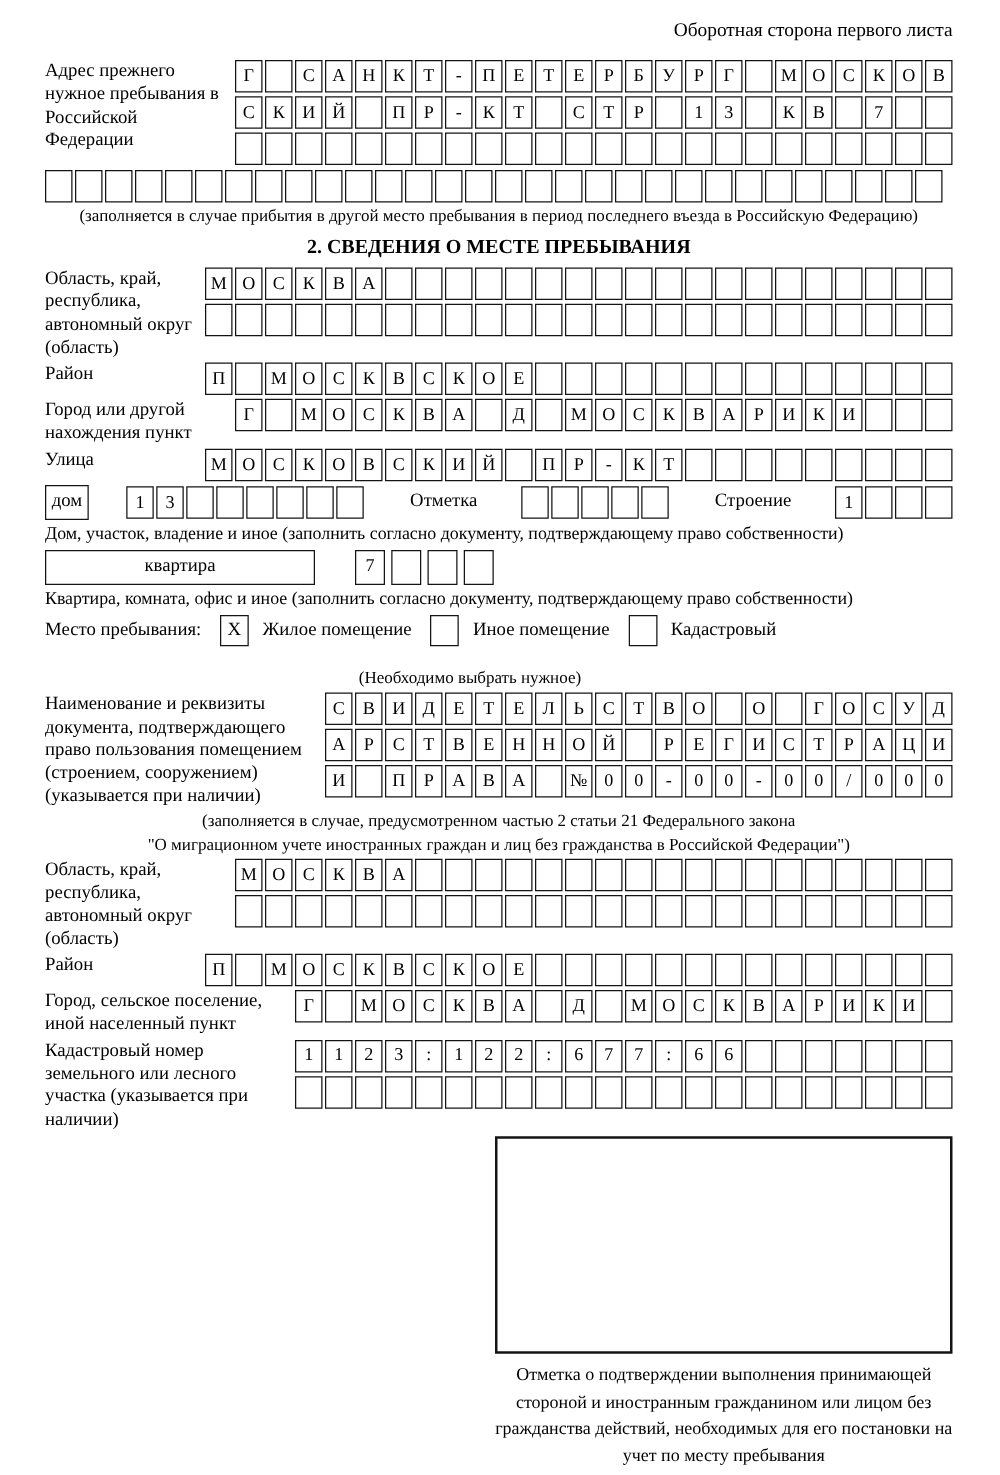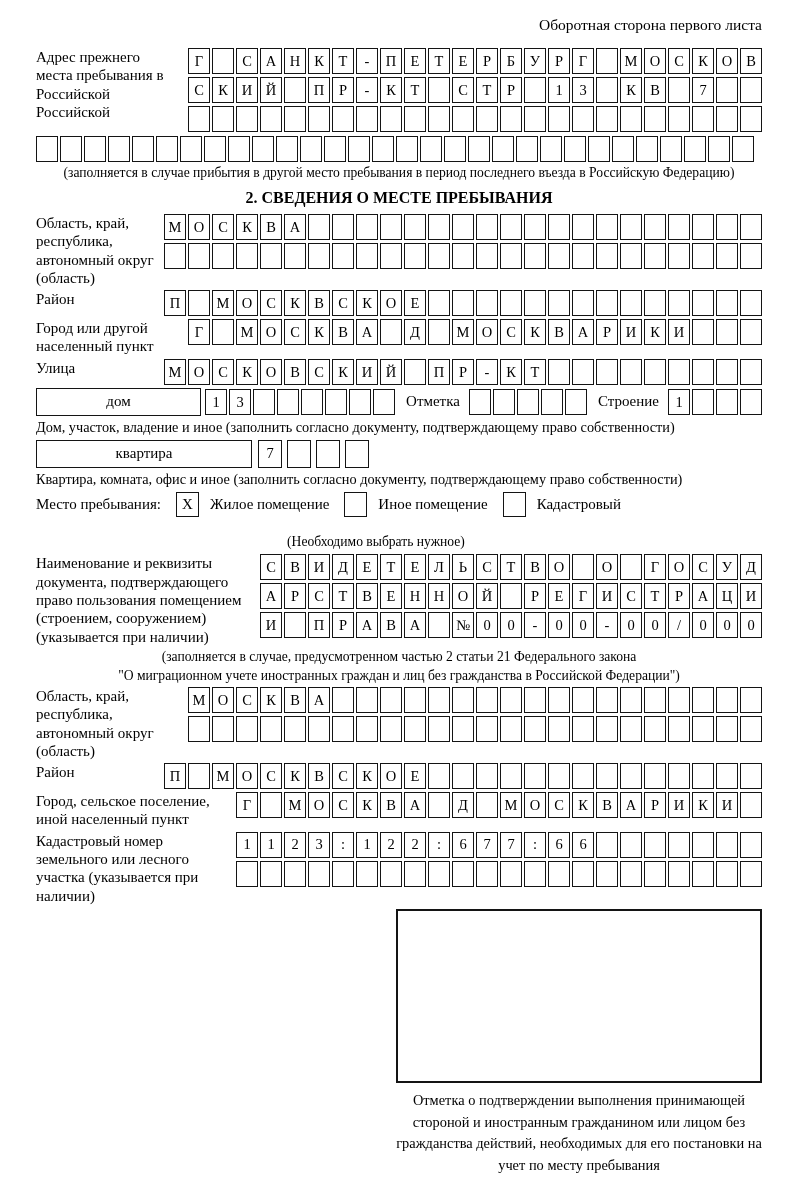--- a/index.html
+++ b/index.html
@@ -13,21 +13,21 @@
   .rows{flex:0 0 auto;display:flex;flex-direction:column;gap:3px;}
   .cellrow{display:flex;gap:2px;justify-content:flex-end;}
   .cell{flex:0 0 22px;width:22px;height:26px;box-sizing:border-box;border:1.6px solid #141414;
         display:flex;align-items:center;justify-content:center;font-size:14.5px;line-height:1;}
   .fullrow{display:flex;gap:2px;justify-content:flex-start;margin:4px 0 3px;}
 
   .cnote{text-align:center;font-size:13.6px;line-height:1.25;margin:1px 0 2px;}
   .lnote{font-size:14.3px;line-height:1.25;margin:1px 0 3px;}
   .sect-title{text-align:center;font-weight:bold;font-size:16px;margin:7px 0 7px;}
 
-  .inline-row{display:flex;align-items:center;margin-bottom:3px;}
+  .inline-row{display:flex;align-items:center;margin-bottom:3px;gap:26px;}
   .widebox{box-sizing:border-box;border:1.8px solid #141414;height:28px;
            display:flex;align-items:center;justify-content:center;}
   .dom-box{flex:1 1 auto;margin-right:4px;}
   .kv-box{width:216px;margin-right:6px;justify-content:center;}
   .grp{display:flex;gap:2px;}
   .grp.loose{gap:5px;}
   .grp.loose .cell{flex-basis:24px;width:24px;height:28px;}
   .mid-label{padding:0 9px 0 11px;white-space:nowrap;}
 
   .stay-row{display:flex;align-items:center;margin:4px 0 2px;}
@@ -45,21 +45,21 @@
   .stamp-caption{text-align:center;font-size:14.4px;line-height:1.5;margin-top:7px;width:388px;margin-left:-11px;}
 </style>
 </head>
 <body>
 
 <div class="page">
 
   <div class="corner">Оборотная сторона первого листа</div>
 
   <div class="field">
-    <div class="flabel">Адрес прежнего места пребывания в Российской Российской</div>
+    <div class="flabel">Адрес прежнего нужное пребывания в Российской Федерации</div>
     <div class="rows">
       <div class="cellrow">
           <span class="cell">Г</span>
           <span class="cell"></span>
           <span class="cell">С</span>
           <span class="cell">А</span>
           <span class="cell">Н</span>
           <span class="cell">К</span>
           <span class="cell">Т</span>
           <span class="cell">-</span>
@@ -257,21 +257,21 @@
           <span class="cell"></span>
           <span class="cell"></span>
           <span class="cell"></span>
           <span class="cell"></span>
           <span class="cell"></span>
         </div>
     </div>
   </div>
 
   <div class="field">
-    <div class="flabel">Город или другой населенный пункт</div>
+    <div class="flabel">Город или другой нахождения пункт</div>
     <div class="rows">
       <div class="cellrow">
           <span class="cell">Г</span>
           <span class="cell"></span>
           <span class="cell">М</span>
           <span class="cell">О</span>
           <span class="cell">С</span>
           <span class="cell">К</span>
           <span class="cell">В</span>
           <span class="cell">А</span>

